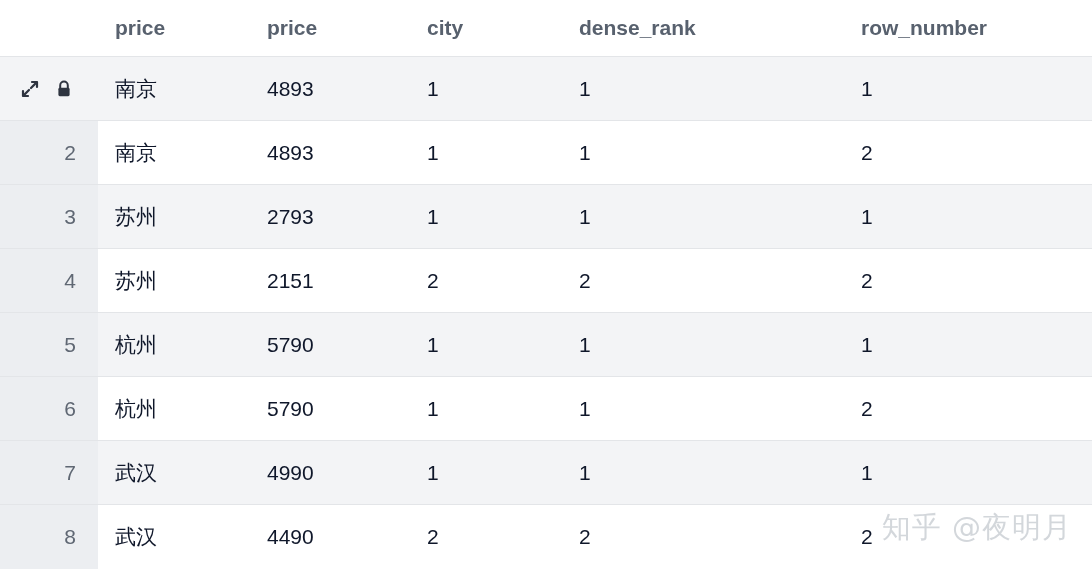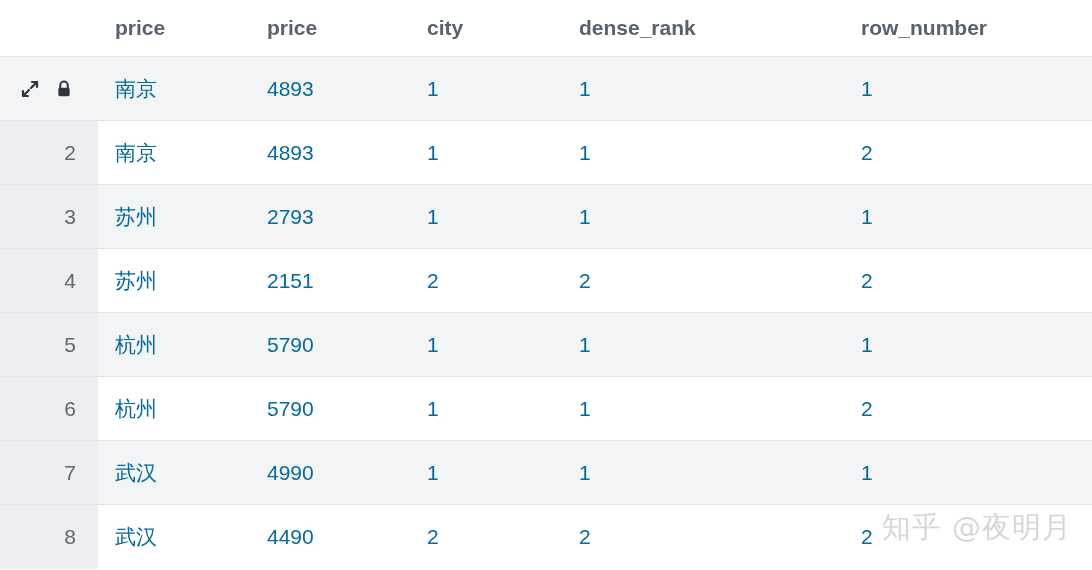--- a/index.html
+++ b/index.html
@@ -68,21 +68,21 @@
   }
   .grid tbody tr.odd  { background: #f3f4f6; }
   .grid tbody tr.even { background: #ffffff; }
 
   .grid tbody tr.odd td  { border-top: 1px solid #e3e5e8; border-bottom: 1px solid #e3e5e8; }
   .grid tbody tr.even td { border-top: none; border-bottom: none; }
 
   .grid tbody td {
     padding: 0;
     font-size: 21px;
-    color: #0369a1;
+    color: #0f172a;
     vertical-align: middle;
     white-space: nowrap;
   }
   .grid tbody td .cell {
     padding-left: 17px;
   }
 
   
   .grid tbody td.gutter {
     background: #eceef1;

